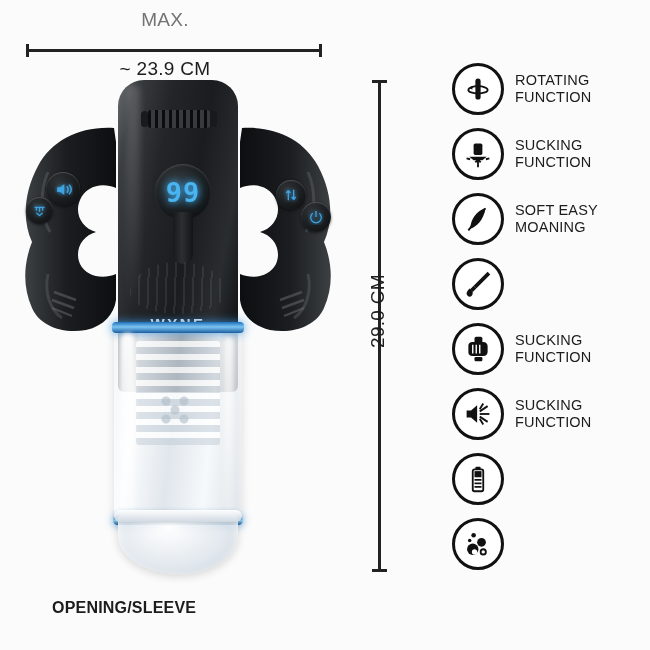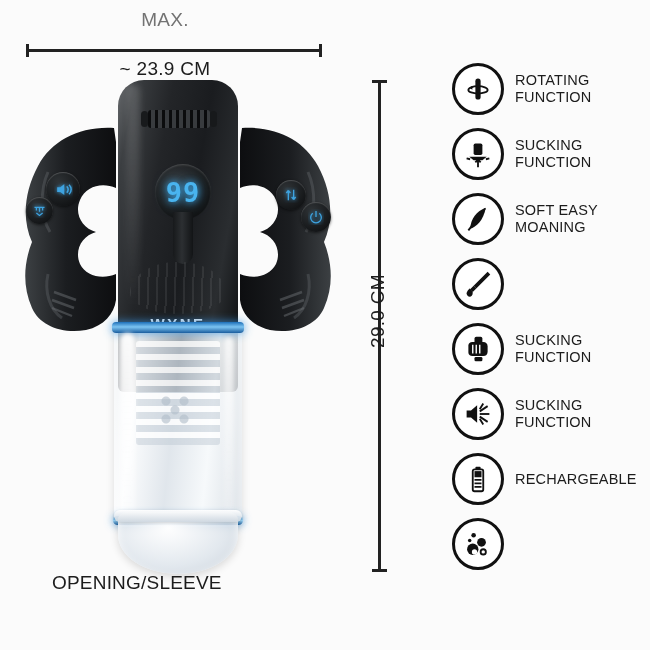--- a/index.html
+++ b/index.html
@@ -33,21 +33,21 @@
   .dim-v .cap{position:absolute;left:0;width:15px;height:3px;background:#222;}
   .dim-v .cap.t{top:0;}
   .dim-v .cap.b{bottom:0;}
   .dim-v-value{
     position:absolute;left:318px;top:300px;width:120px;text-align:center;
     font-size:19px;letter-spacing:.3px;
     transform:rotate(-90deg);transform-origin:center center;
   }
 
   
-  .caption{position:absolute;left:52px;top:570px;font-size:19px;line-height:25px;letter-spacing:.2px;}
+  .caption{position:absolute;left:52px;top:595px;font-size:16px;line-height:25px;letter-spacing:.2px;font-weight:bold;}
   .caption div{white-space:nowrap;}
 
   
   #product{position:absolute;left:18px;top:72px;width:320px;height:512px;}
 
   .body-main{
     position:absolute;left:100px;top:8px;width:120px;height:312px;
     background:linear-gradient(100deg,#6a6d70 0%,#3b3e41 10%,#232528 32%,#1a1c1f 55%,#2a2d30 78%,#111315 94%,#0b0c0d 100%);
     border-radius:26px 26px 6px 6px;
   }
@@ -392,21 +392,20 @@
     <div class="feature">
       <div class="fcircle">
         <svg width="28" height="28" viewBox="0 0 32 32">
           <rect class="ik" x="13" y="2" width="6" height="3" rx="1"></rect>
           <rect class="is" x="10" y="5" width="12" height="25" rx="2"></rect>
           <rect class="ik" x="12" y="7" width="8" height="7"></rect>
           <path class="is" d="M12 17 H20 M12 21 H20 M12 25 H20" stroke-width="1.7"></path>
         </svg>
       </div>
       <div class="flabel">
-        <div>RECHARGEABLE</div>
       </div>
     </div>
 
     <div class="feature">
       <div class="fcircle">
         <svg width="28" height="28" viewBox="0 0 32 32">
           <circle class="ik" cx="11" cy="6" r="2.6"></circle>
           <circle class="ik" cx="6.5" cy="12" r="2"></circle>
           <circle class="ik" cx="20" cy="14" r="5"></circle>
           <circle class="ik" cx="10" cy="22" r="6.5"></circle>

